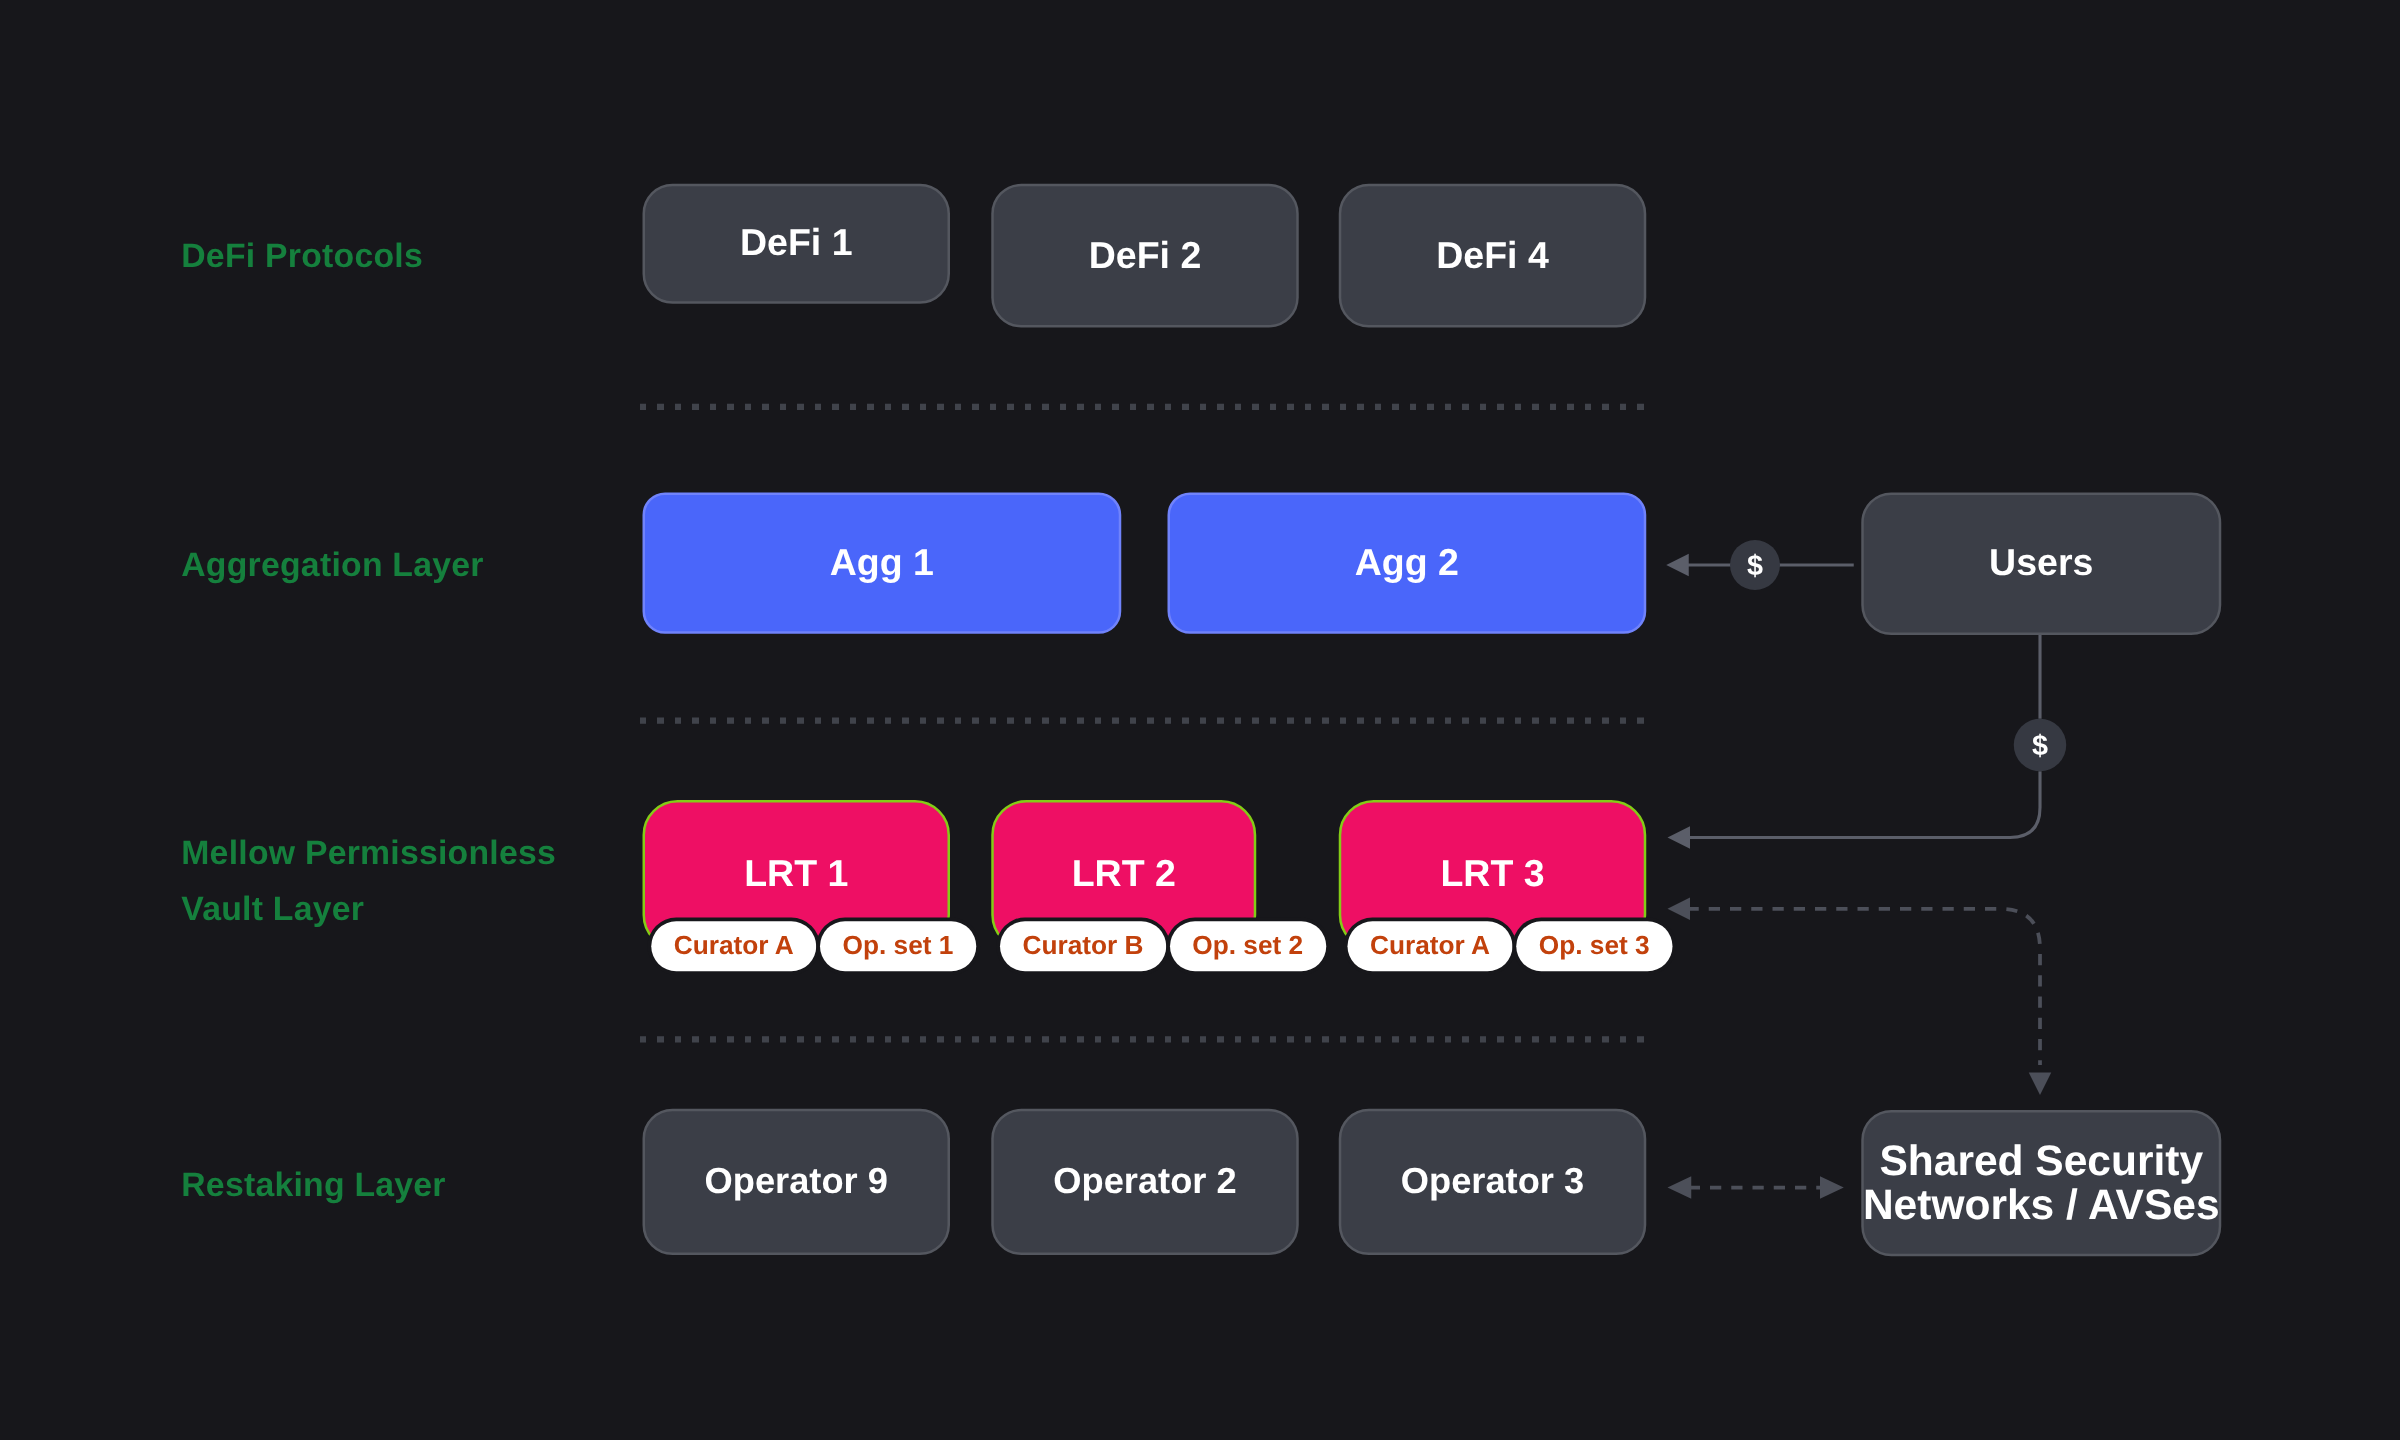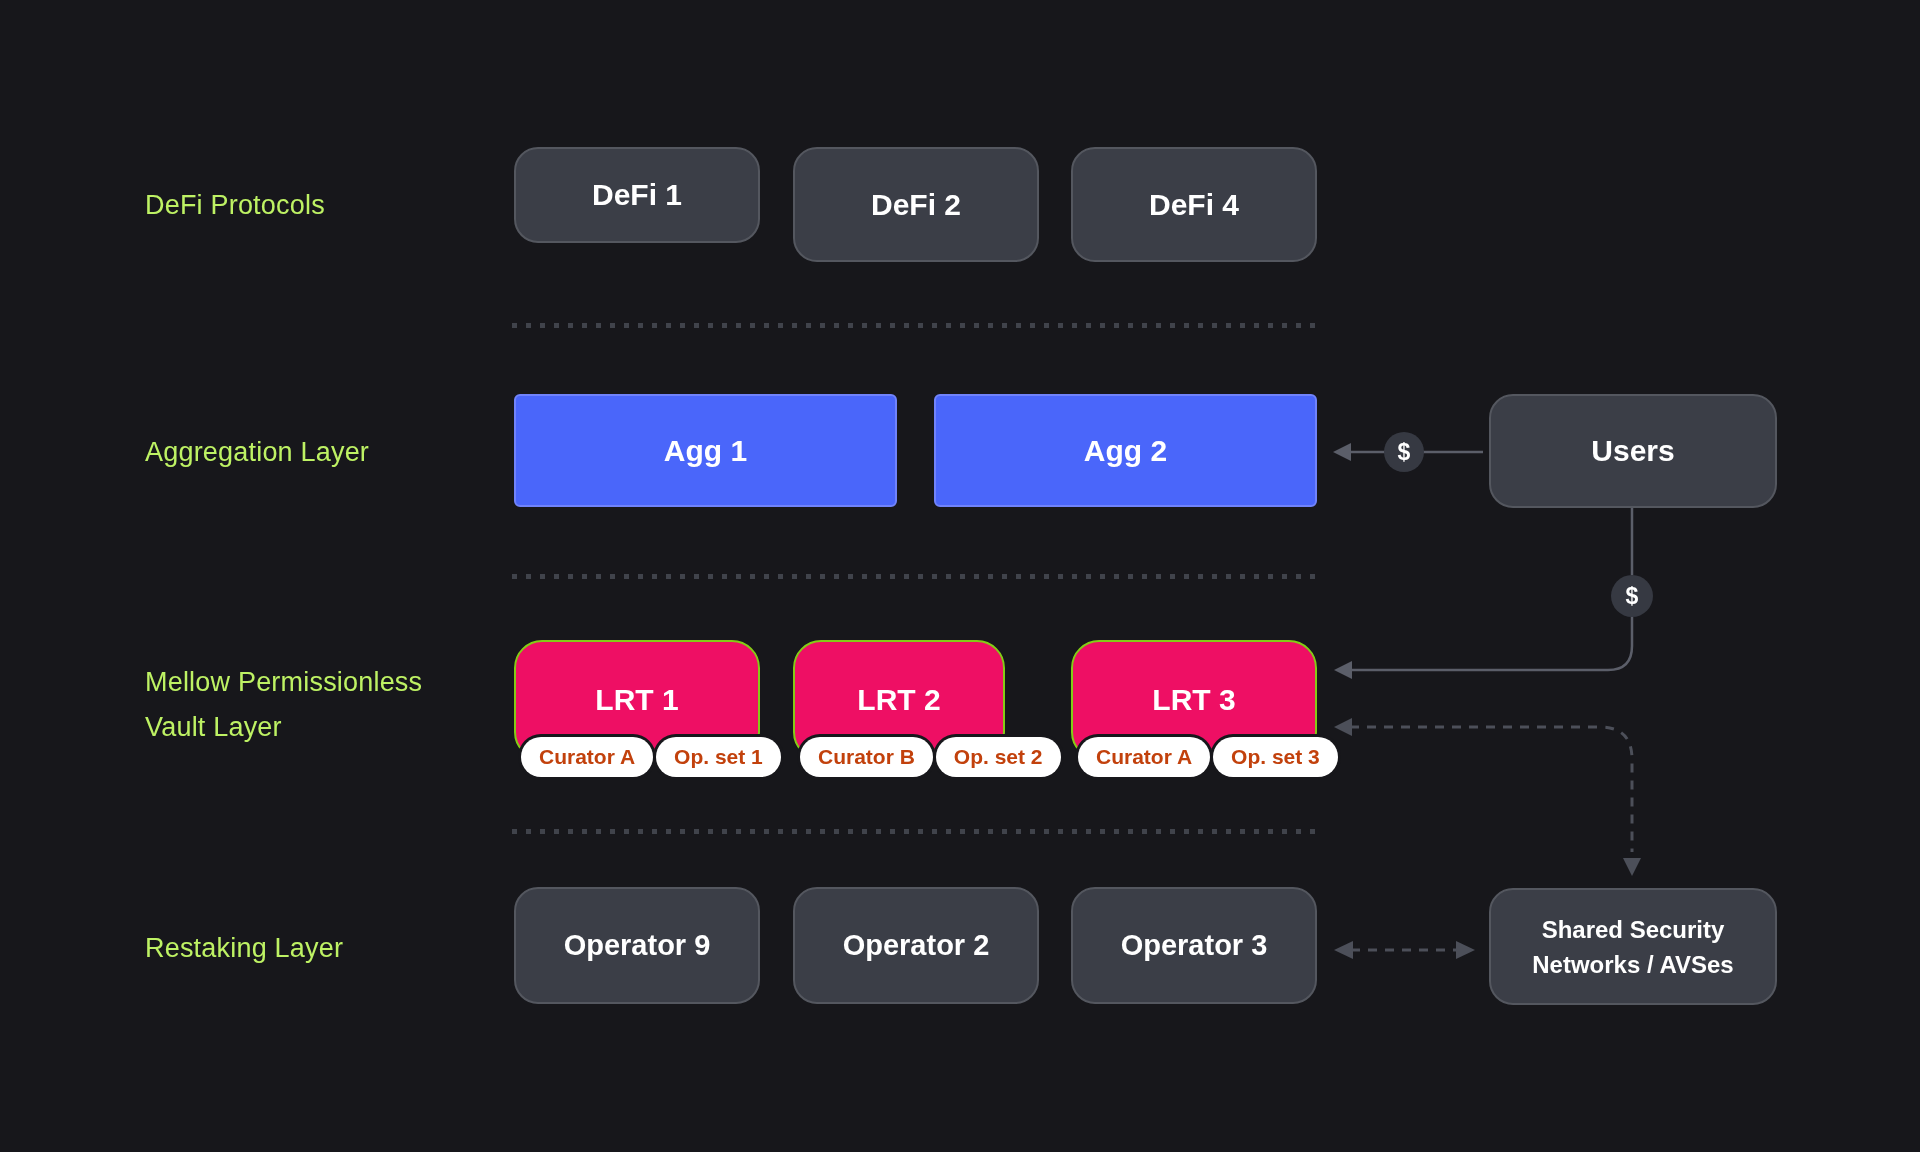--- a/index.html
+++ b/index.html
@@ -14,40 +14,40 @@
   .connectors .dashed{stroke:#4c4f59;stroke-width:3;fill:none;stroke-dasharray:9 8;}
   .connectors .dash-head{fill:#4c4f59;}
 
   .sep{
     position:absolute;left:512px;width:805px;height:5px;z-index:2;
     background:repeating-linear-gradient(90deg,#40434b 0 5px,transparent 5px 14px);
   }
 
   .row-label{
     position:absolute;left:145px;transform:translateY(-50%);
-    color:#bef264;font-size:27px;font-weight:400;letter-spacing:.2px;z-index:3;
+    color:#15803d;font-size:27px;font-weight:700;letter-spacing:.2px;z-index:3;
     line-height:45px;white-space:nowrap;
   }
 
   .box{
     position:absolute;display:flex;align-items:center;justify-content:center;
     color:#ffffff;font-weight:700;font-size:30px;z-index:4;box-sizing:border-box;
     border-radius:24px;white-space:nowrap;
   }
   .gray{
     background:#3b3e47;border:2px solid #54575f;
   }
   .blue{
-    background:#4a66fa;border:2px solid #7083fb;border-radius:6px;
+    background:#4a66fa;border:2px solid #7083fb;border-radius:18px;
   }
   .pink{
     background:#ee0f64;border:2px solid #84cc16;border-radius:28px;
   }
   .op{font-size:29px;}
-  .shared{flex-direction:column;font-size:24px;line-height:35px;text-align:center;}
+  .shared{flex-direction:column;font-size:34px;line-height:35px;text-align:center;}
 
   .badges{
     position:absolute;left:5px;bottom:-19px;display:flex;gap:3px;z-index:5;
   }
   .badge{
     background:#ffffff;color:#c2410c;font-size:21px;font-weight:600;
     padding:0 18px;height:40px;display:flex;align-items:center;
     border-radius:20px;box-shadow:0 0 0 3px #17171b;white-space:nowrap;
   }
 

